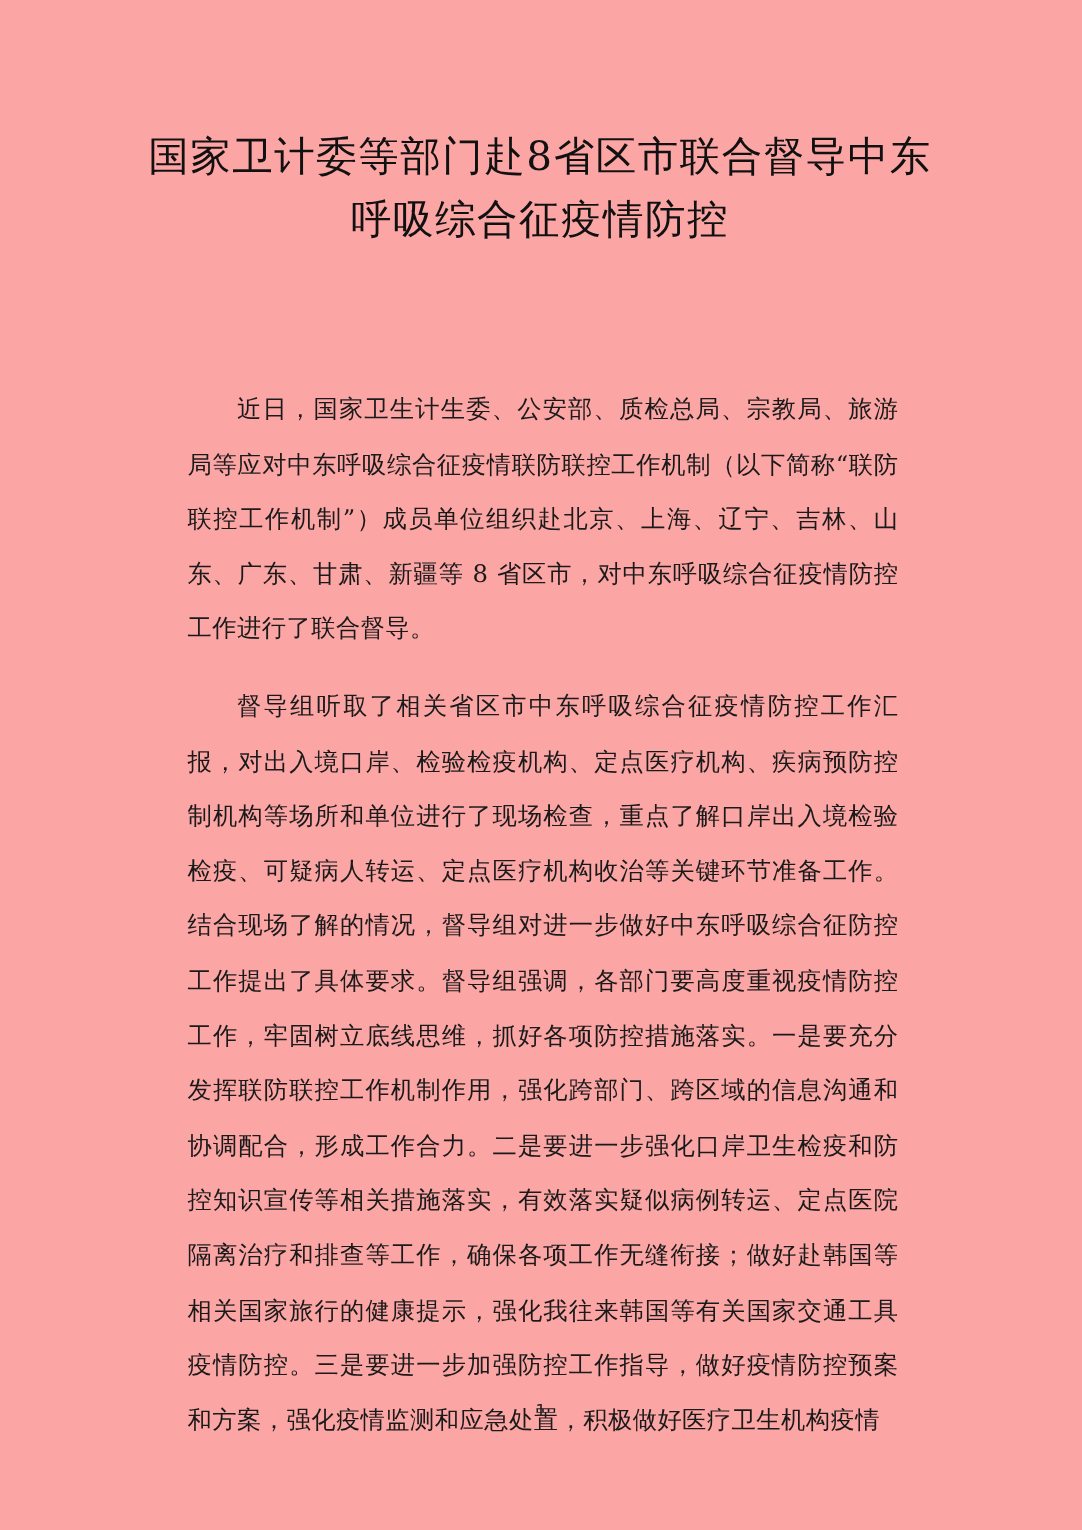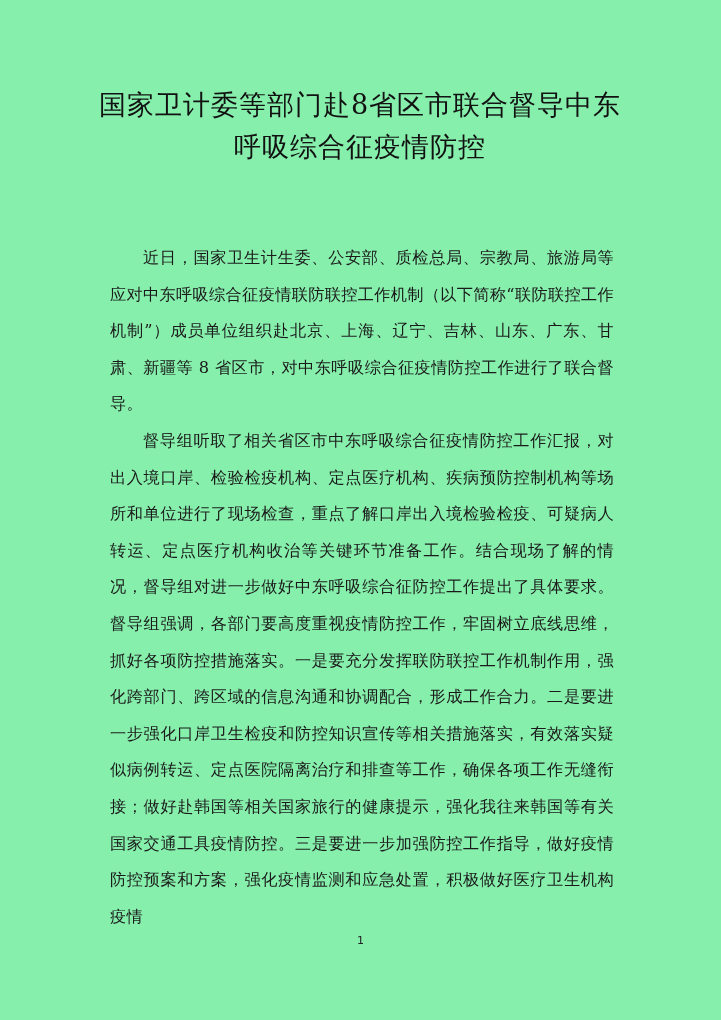--- a/index.html
+++ b/index.html
@@ -1,22 +1,22 @@
 <!DOCTYPE html>
 <html><head>
   <meta charset="utf-8">
   <style>
     html, body { margin: 0; padding: 0; background: #ffffff; }
     body { width: 721px; height: 1020px; position: relative; overflow: hidden;
            font-family: "DejaVu Serif", "Liberation Serif", serif; color: #1a1a1a; }
-    .page { position: absolute; left: 0; top: 0; width: 721px; height: 1020px; background: #86efac; }
+    .page { position: absolute; left: 0; top: 0; width: 721px; height: 1020px; background: #fca5a5; }
     .title { position: absolute; left: 90px; width: 540px; top: 84px; text-align: center;
              font-size: 27px; line-height: 42px; letter-spacing: 1px; color: #111; margin: 0; font-weight: normal; }
     .body { position: absolute; left: 110px; width: 504px; top: 240px; }
-    .para { margin: 0; font-size: 16.2px; line-height: 36.6px; text-align: justify;
+    .para { margin: 15px; font-size: 16.2px; line-height: 36.6px; text-align: justify;
             text-align-last: left; text-indent: 33px; color: #1a1a1a; letter-spacing: 0.3px; }
     .page-number { position: absolute; left: 0; width: 721px; top: 934px; text-align: center;
                    font-size: 11px; color: #222; font-family: "DejaVu Sans", sans-serif; }
   </style>
 </head>
 <body>
 
 <div class="page">
   <h1 class="title">国家卫计委等部门赴8省区市联合督导中东呼吸综合征疫情防控</h1>
   <div class="body">

